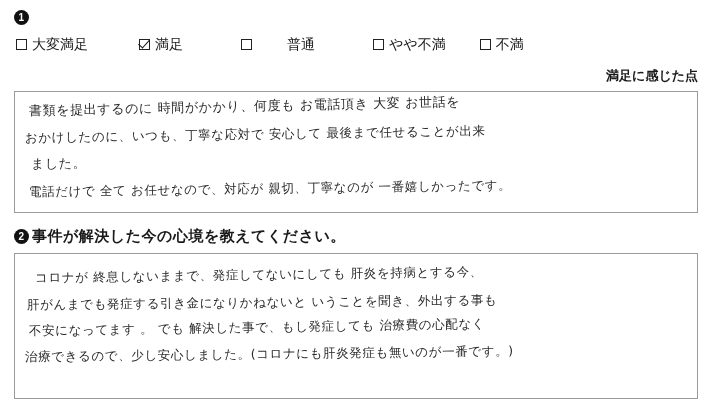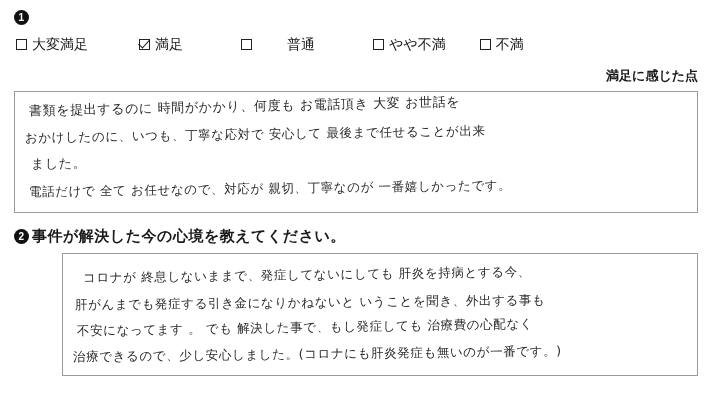--- a/index.html
+++ b/index.html
@@ -103,22 +103,21 @@
     box-sizing: border-box;
     background: #fff;
     overflow: hidden;
   }
   #answer-box-1 {
     margin-top: 6px;
     height: 122px;
   }
   #answer-box-2 {
     margin-top: 7px;
-    height: 123px;
-    margin-left: 48px;
+    height: 146px;
   }
   .hand {
     position: absolute;
     left: 0;
     top: 0;
     width: 100%;
     height: 100%;
     white-space: pre;
     color: #2b2b2b;
     font-family: "DejaVu Sans", sans-serif;

